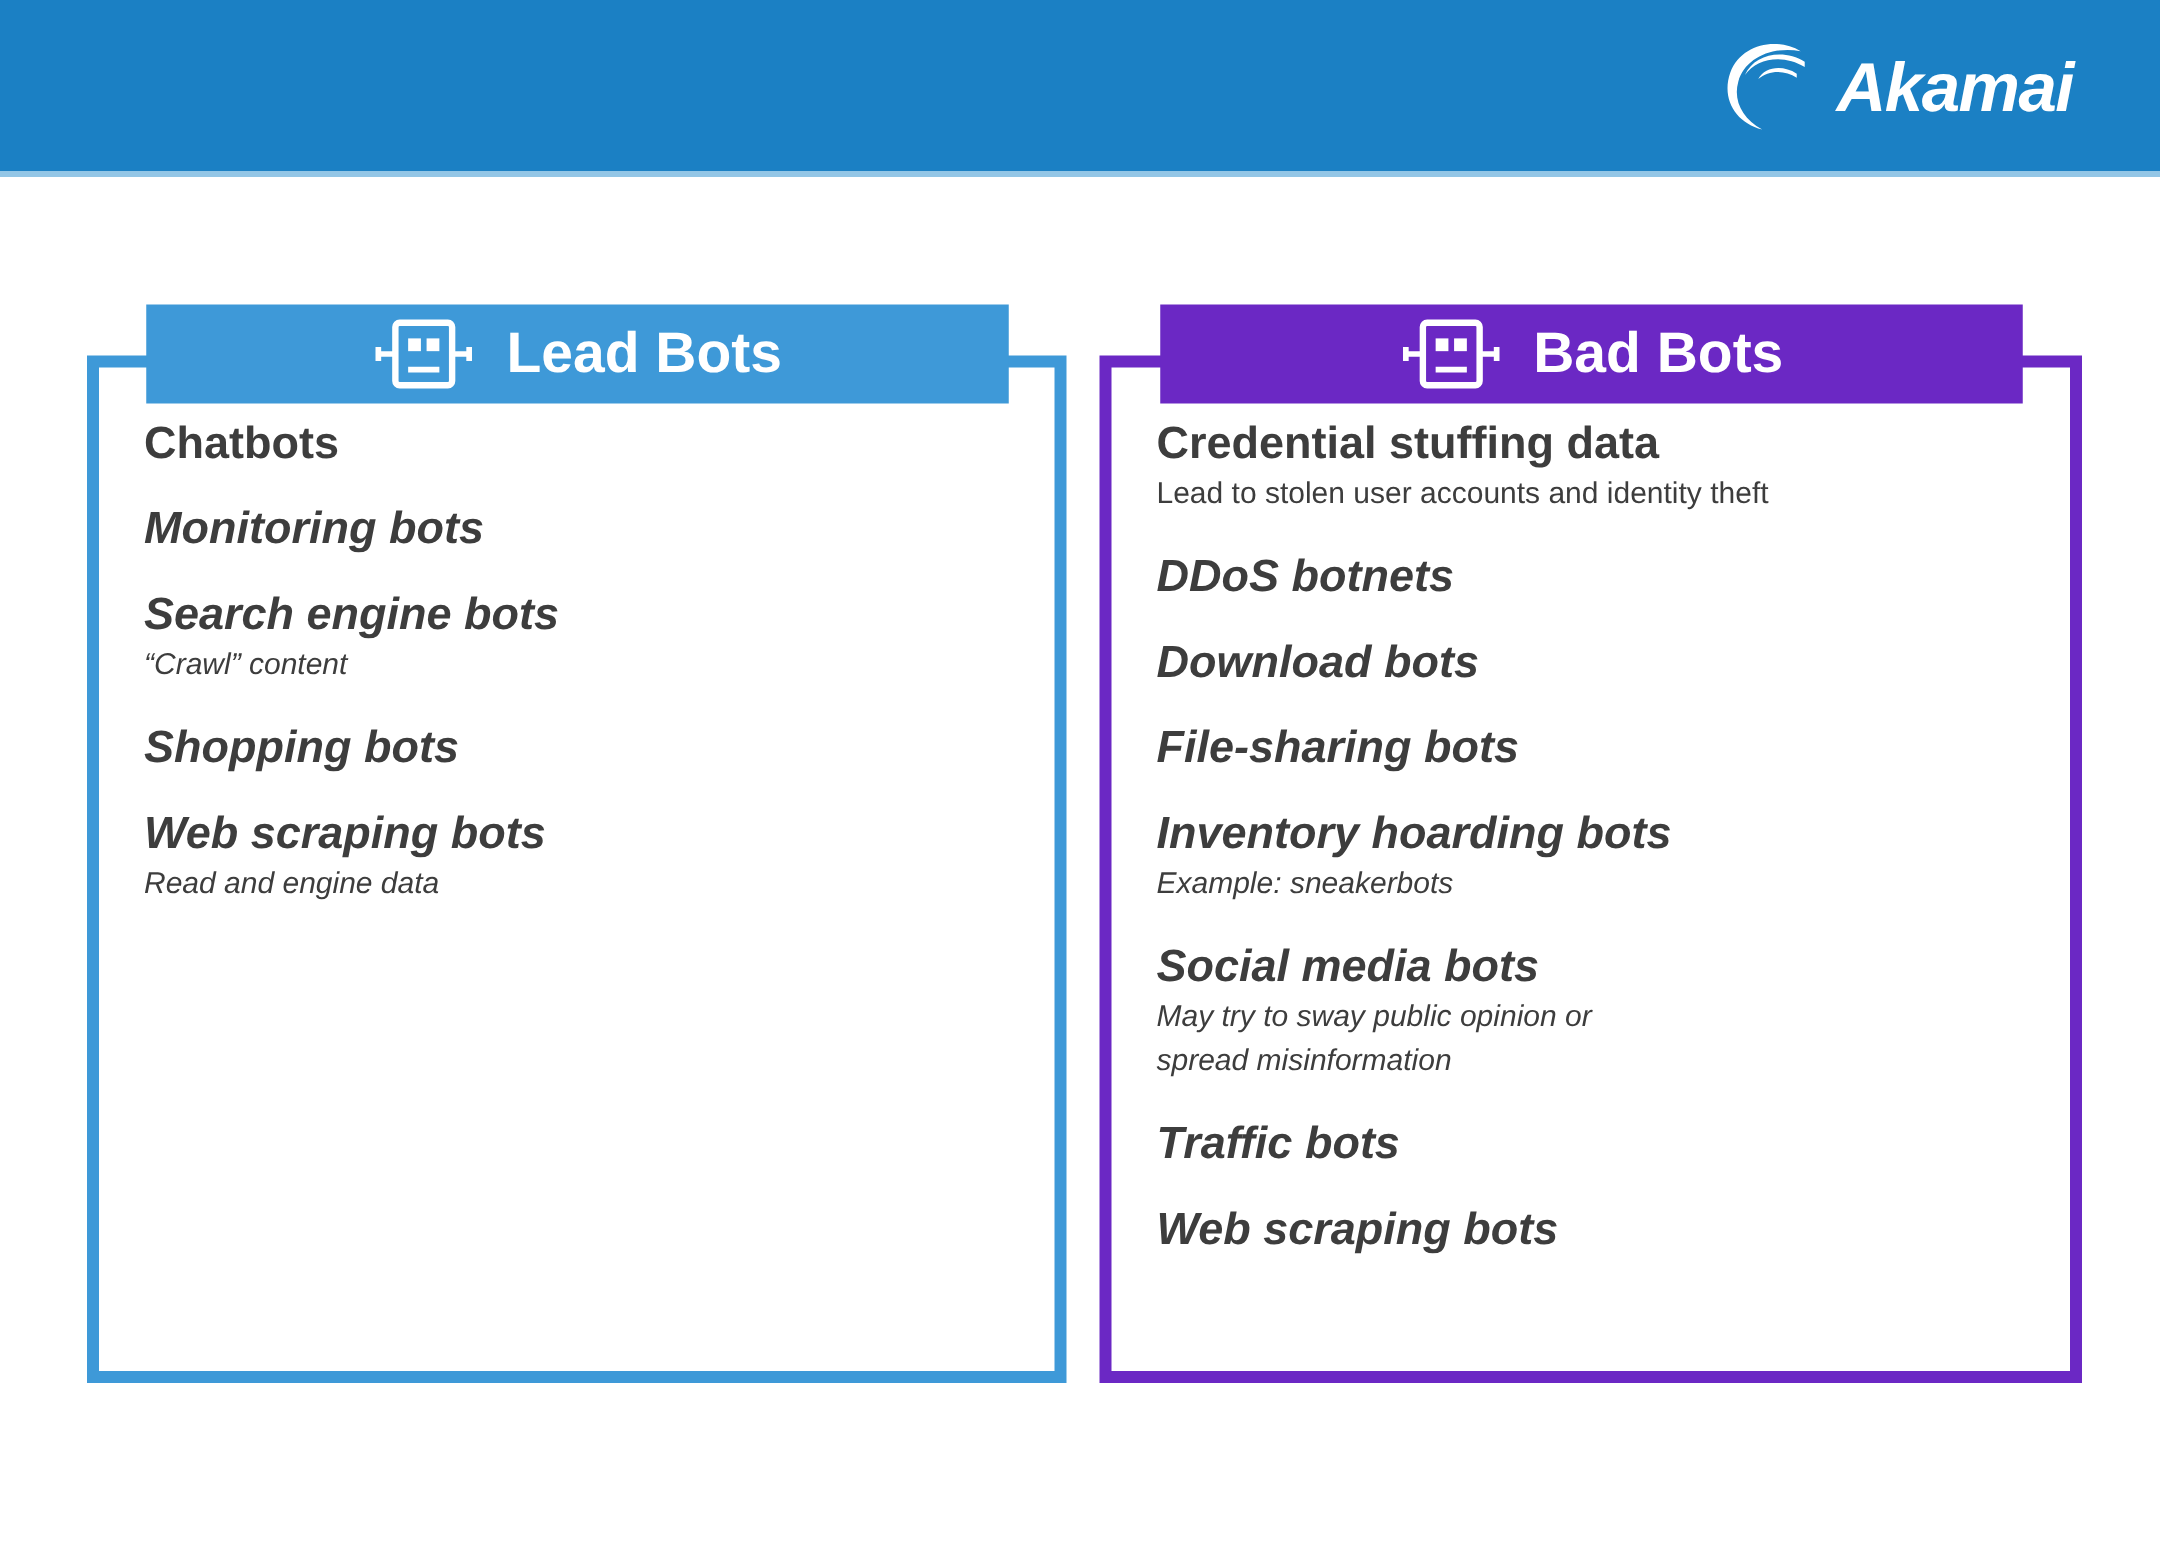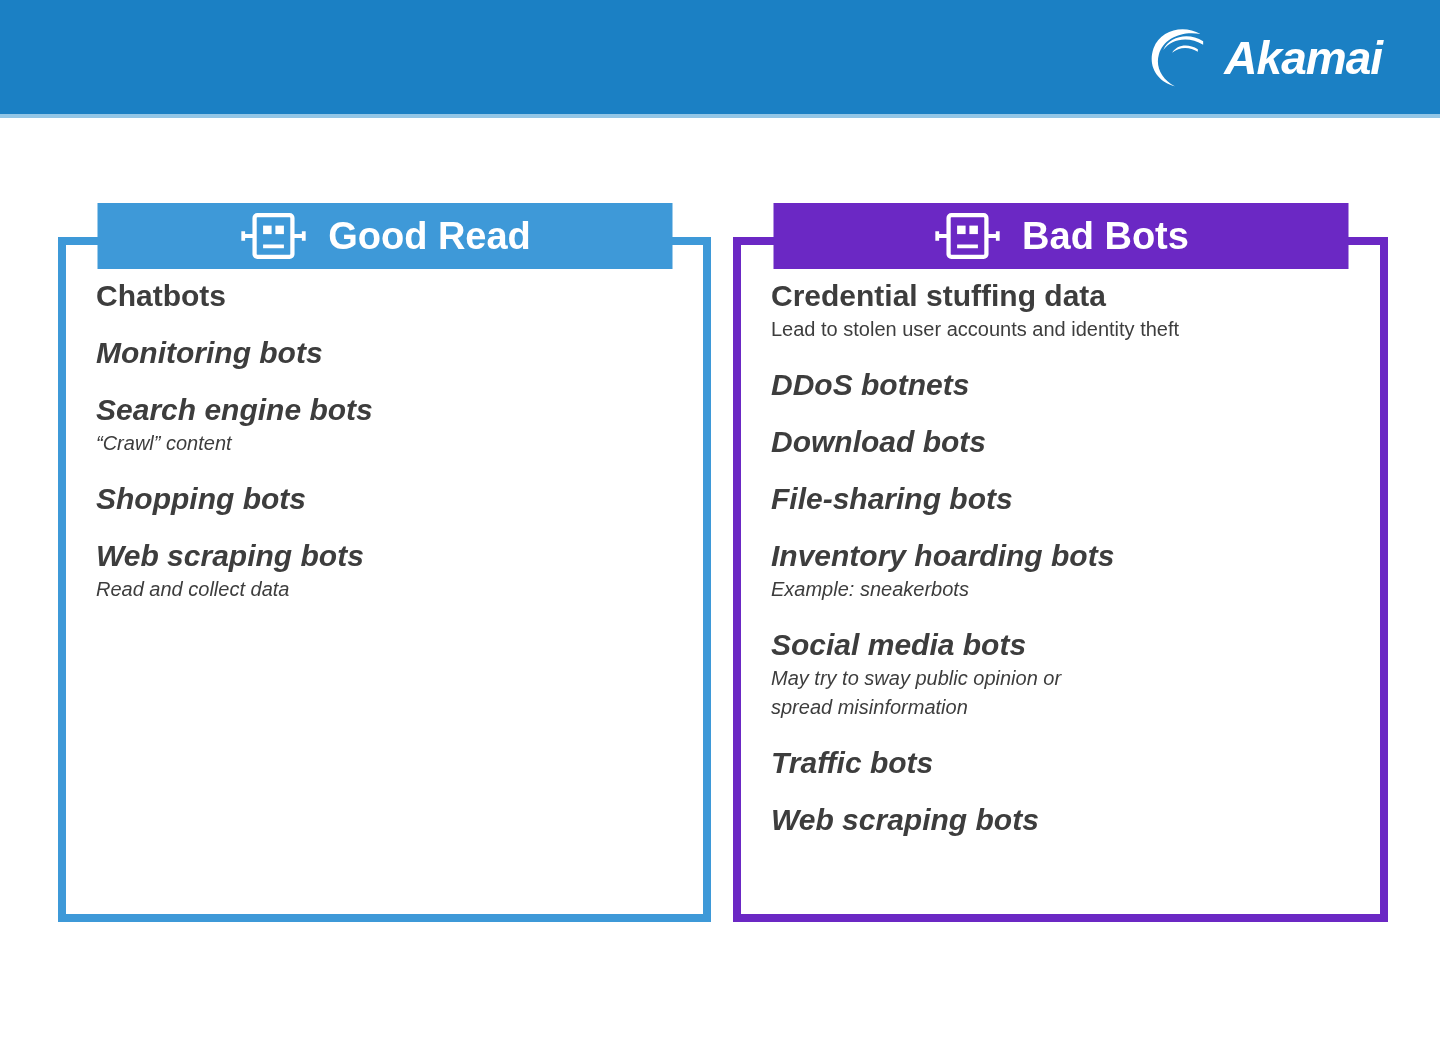--- a/index.html
+++ b/index.html
@@ -80,42 +80,42 @@
     <svg class="robot-icon" width="70" height="48" viewBox="0 0 74 50" aria-hidden="true">
       <rect x="17" y="3" width="40" height="44" rx="3" fill="none" stroke="#ffffff" stroke-width="4.5"></rect>
       <rect x="26" y="14" width="9" height="9" fill="#ffffff"></rect>
       <rect x="39" y="14" width="9" height="9" fill="#ffffff"></rect>
       <line x1="26" y1="36" x2="48" y2="36" stroke="#ffffff" stroke-width="4"></line>
       <line x1="5" y1="25" x2="17" y2="25" stroke="#ffffff" stroke-width="4"></line>
       <line x1="5" y1="20" x2="5" y2="30" stroke="#ffffff" stroke-width="4"></line>
       <line x1="57" y1="25" x2="69" y2="25" stroke="#ffffff" stroke-width="4"></line>
       <line x1="69" y1="20" x2="69" y2="30" stroke="#ffffff" stroke-width="4"></line>
     </svg>
-    <span class="panel-title">Good Read</span>
+    <span class="panel-title">Lead Bots</span>
   </div>
   <div class="bot-list">
       <div class="bot-item">
     <div class="bot-name">Chatbots</div>
 
   </div>
       <div class="bot-item">
     <div class="bot-name">Monitoring bots</div>
 
   </div>
       <div class="bot-item">
     <div class="bot-name">Search engine bots</div>
     <div class="bot-desc">“Crawl” content</div>
   </div>
       <div class="bot-item">
     <div class="bot-name">Shopping bots</div>
 
   </div>
       <div class="bot-item">
     <div class="bot-name">Web scraping bots</div>
-    <div class="bot-desc">Read and collect data</div>
+    <div class="bot-desc">Read and engine data</div>
   </div>
     </div>
 </div>
 
 <div class="panel bad" style="--accent: #6b28c4;">
   <div class="panel-banner">
     <svg class="robot-icon" width="70" height="48" viewBox="0 0 74 50" aria-hidden="true">
       <rect x="17" y="3" width="40" height="44" rx="3" fill="none" stroke="#ffffff" stroke-width="4.5"></rect>
       <rect x="26" y="14" width="9" height="9" fill="#ffffff"></rect>
       <rect x="39" y="14" width="9" height="9" fill="#ffffff"></rect>

